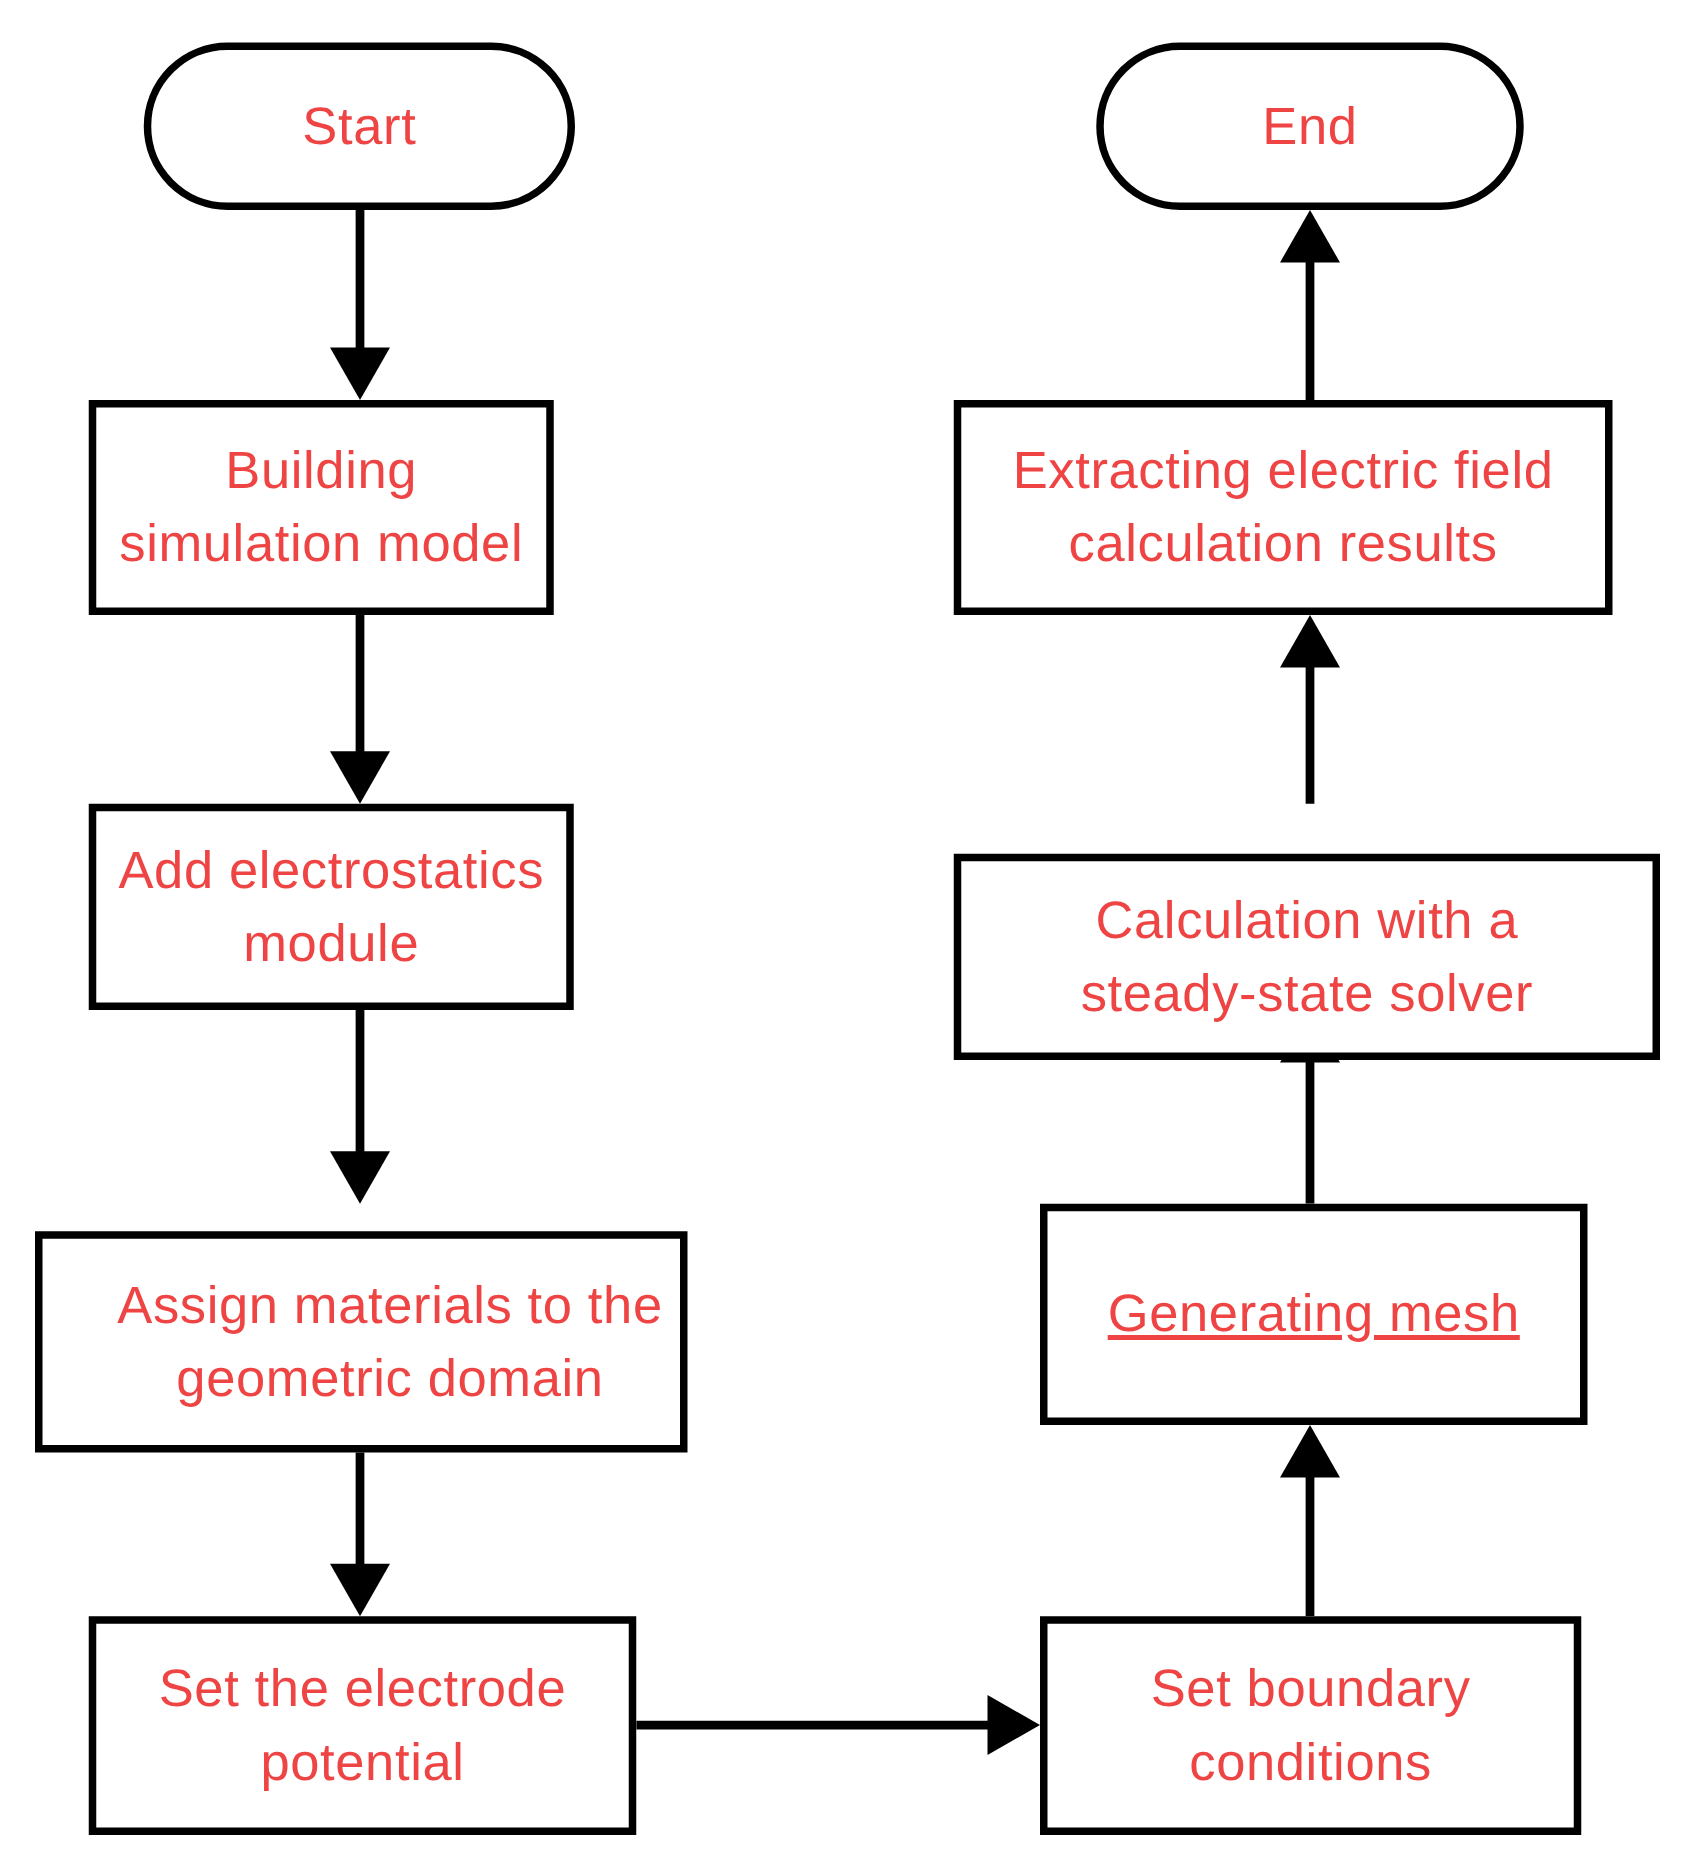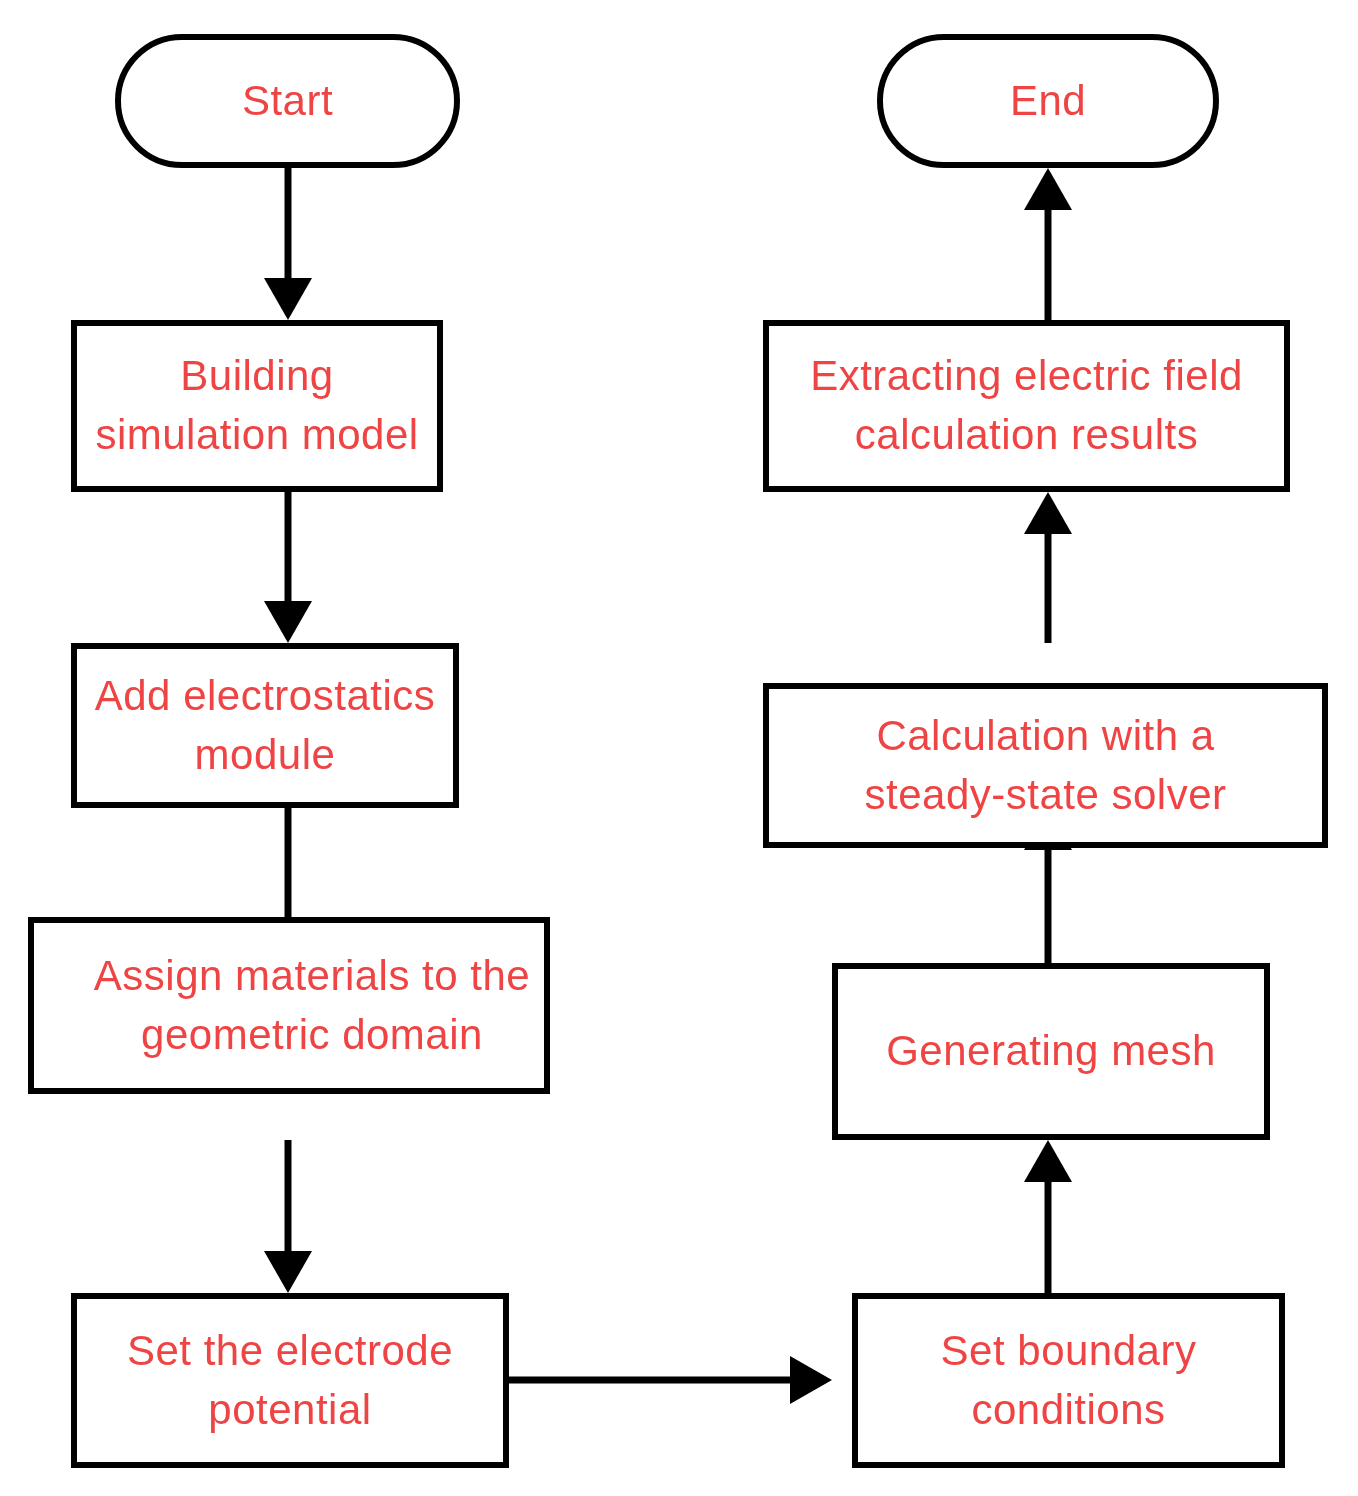--- a/index.html
+++ b/index.html
@@ -38,28 +38,28 @@
     white-space: pre-line;
     letter-spacing: 0.5px;
   }
   .terminator {
     border-radius: 70px;
   }
   
   #n-start        { left: 115px; top: 34px;   width: 345px; height: 134px; }
   #n-building     { left: 71px;  top: 320px;  width: 372px; height: 172px; }
   #n-electrostatics{ left: 71px; top: 643px;  width: 388px; height: 165px; }
-  #n-materials    { left: 28px;  top: 917px;  width: 522px; height: 177px; padding-left: 46px; }
+  #n-materials    { left: 28px;  top: 985px;  width: 522px; height: 177px; padding-left: 46px; }
   #n-electrode    { left: 71px;  top: 1293px; width: 438px; height: 175px; }
   
   #n-end          { left: 877px; top: 34px;   width: 342px; height: 134px; }
   #n-extracting   { left: 763px; top: 320px;  width: 527px; height: 172px; }
   #n-calculation  { left: 763px; top: 643px;  width: 565px; height: 165px; margin-top: 40px; }
-  #n-mesh         { left: 832px; top: 963px;  width: 438px; height: 177px; }
-  #n-boundary     { left: 852px; top: 1293px; width: 433px; height: 175px; }
+  #n-mesh         { left: 832px; top: 963px;  width: 438px; height: 177px; text-decoration: underline; }
+  #n-boundary     { left: 832px; top: 1293px; width: 433px; height: 175px; }
 </style>
 </head>
 <body>
 
 <div class="canvas">
 
   <svg class="connector-layer" viewBox="0 0 1358 1496" xmlns="http://www.w3.org/2000/svg" stroke="#000000" fill="#000000">
 
     <g>
       <line x1="288" y1="166" x2="288" y2="284" stroke-width="7"></line>

